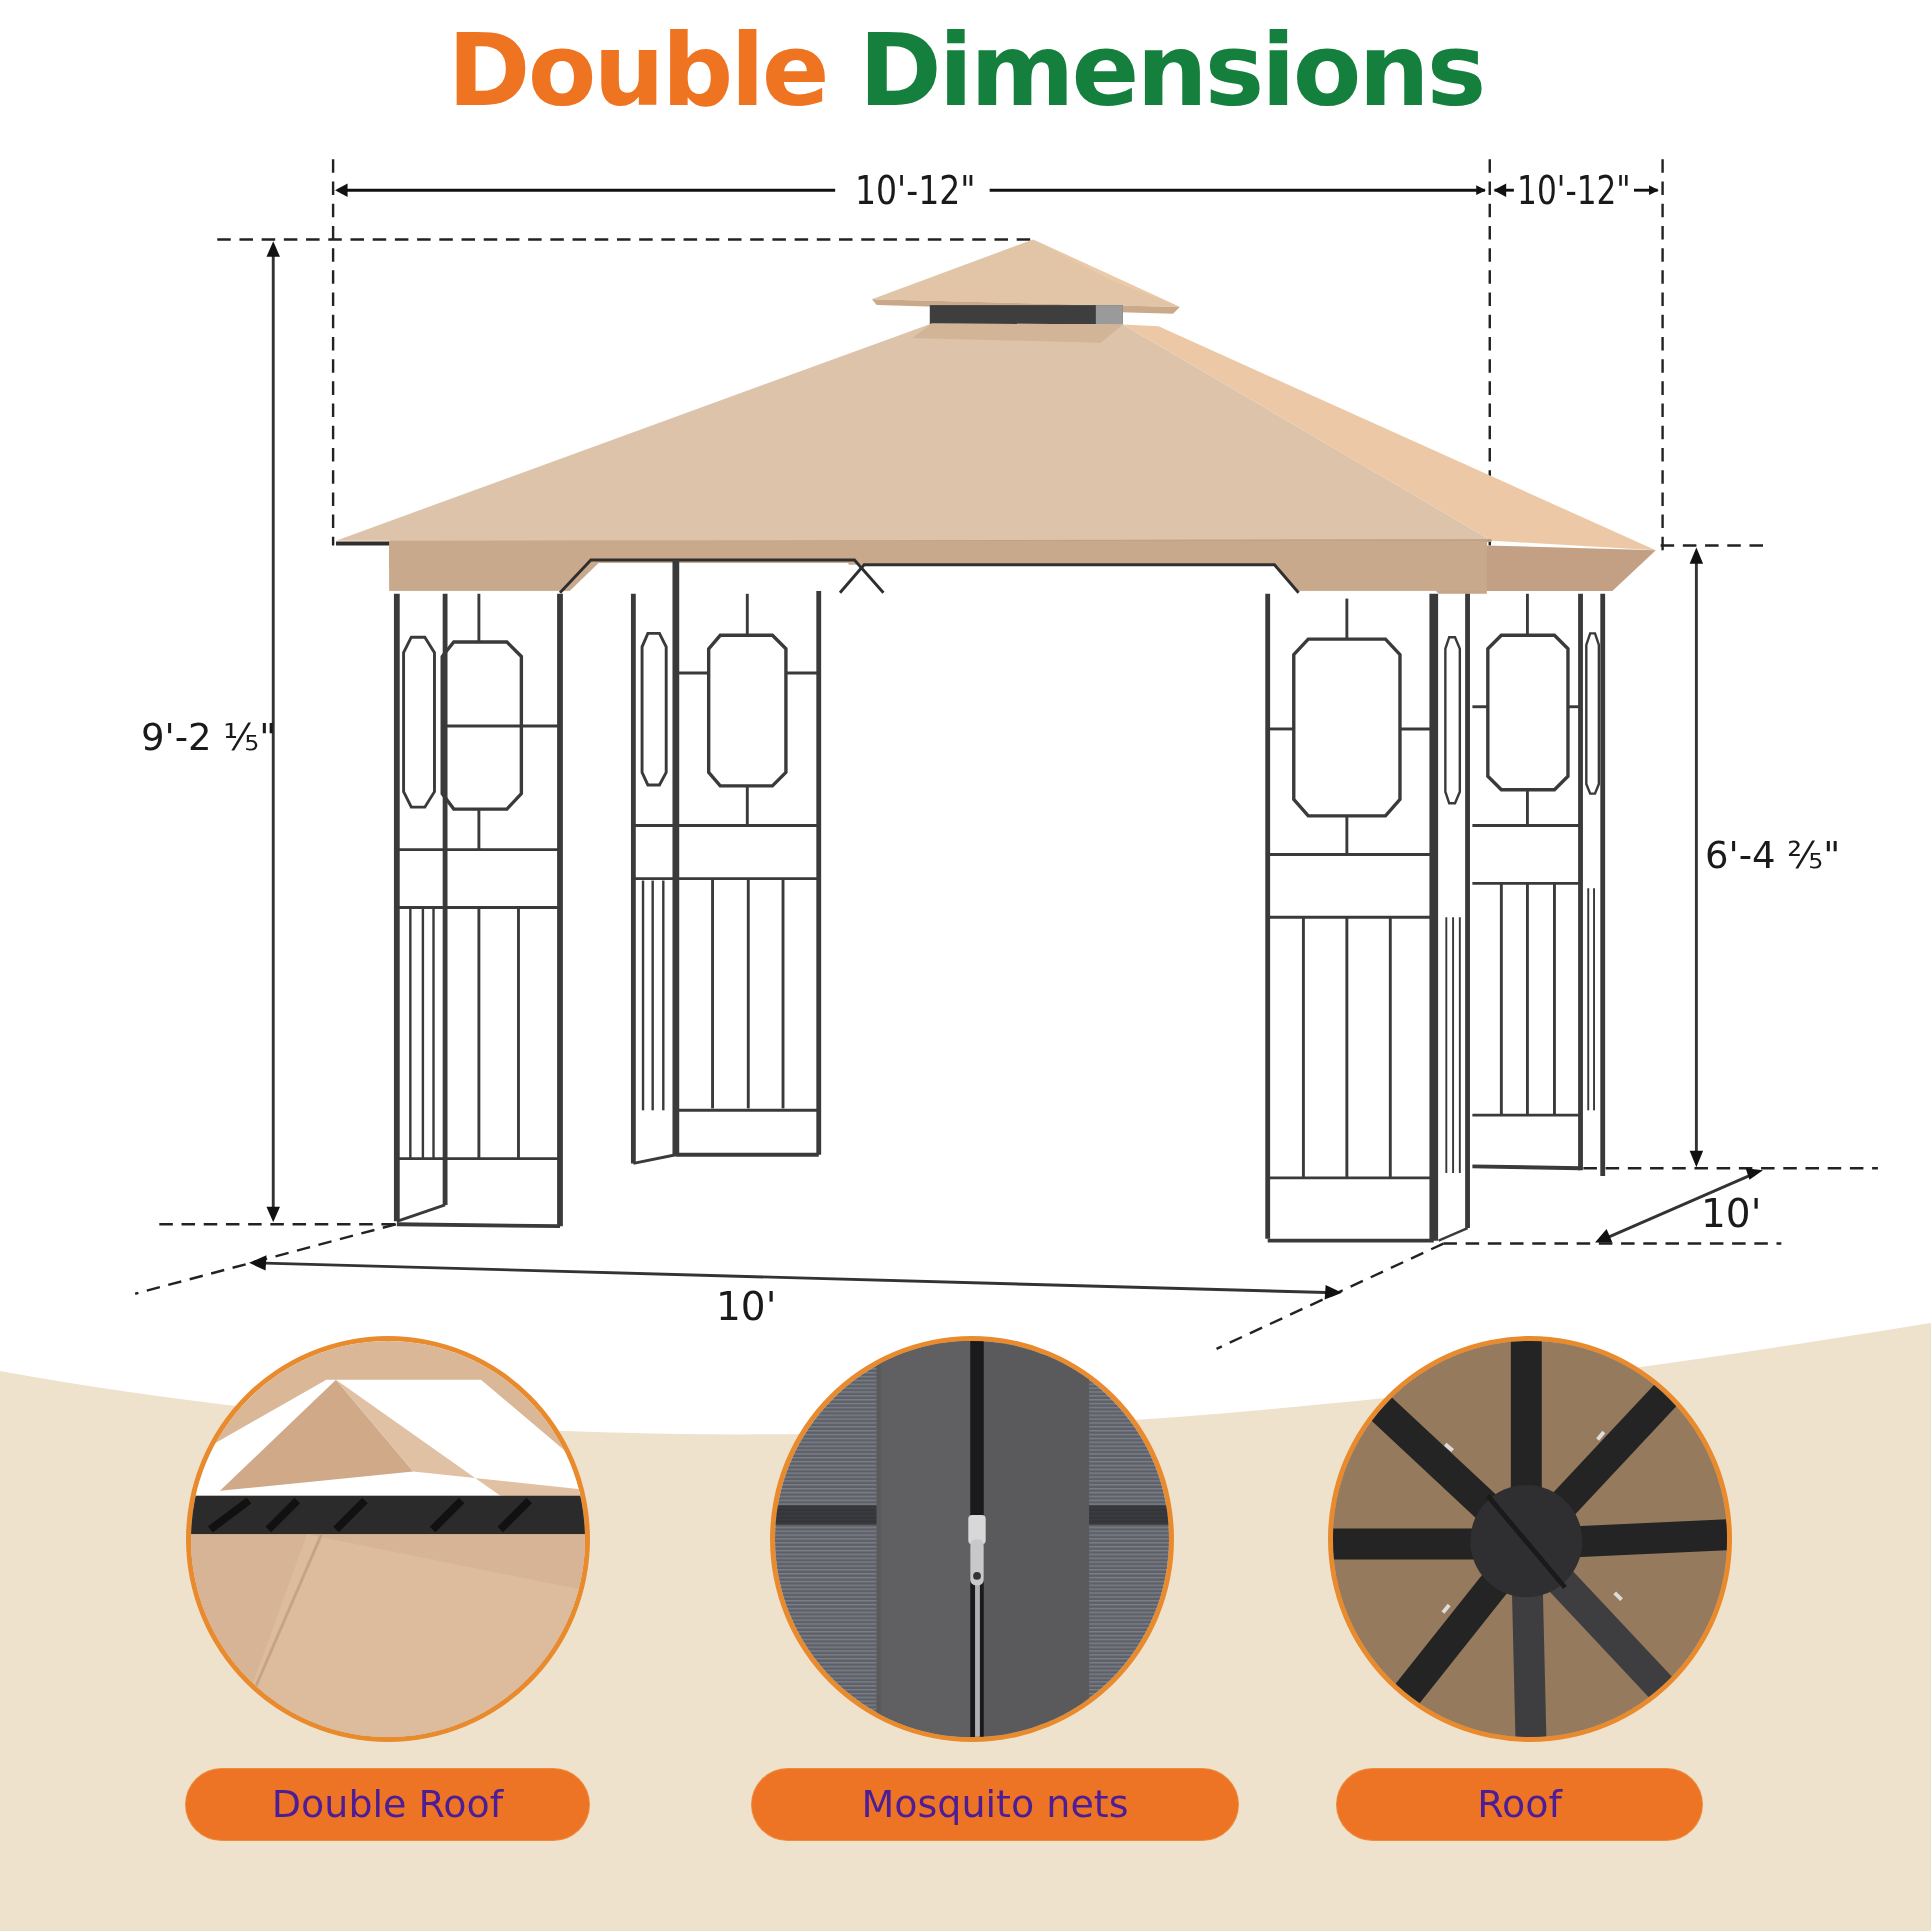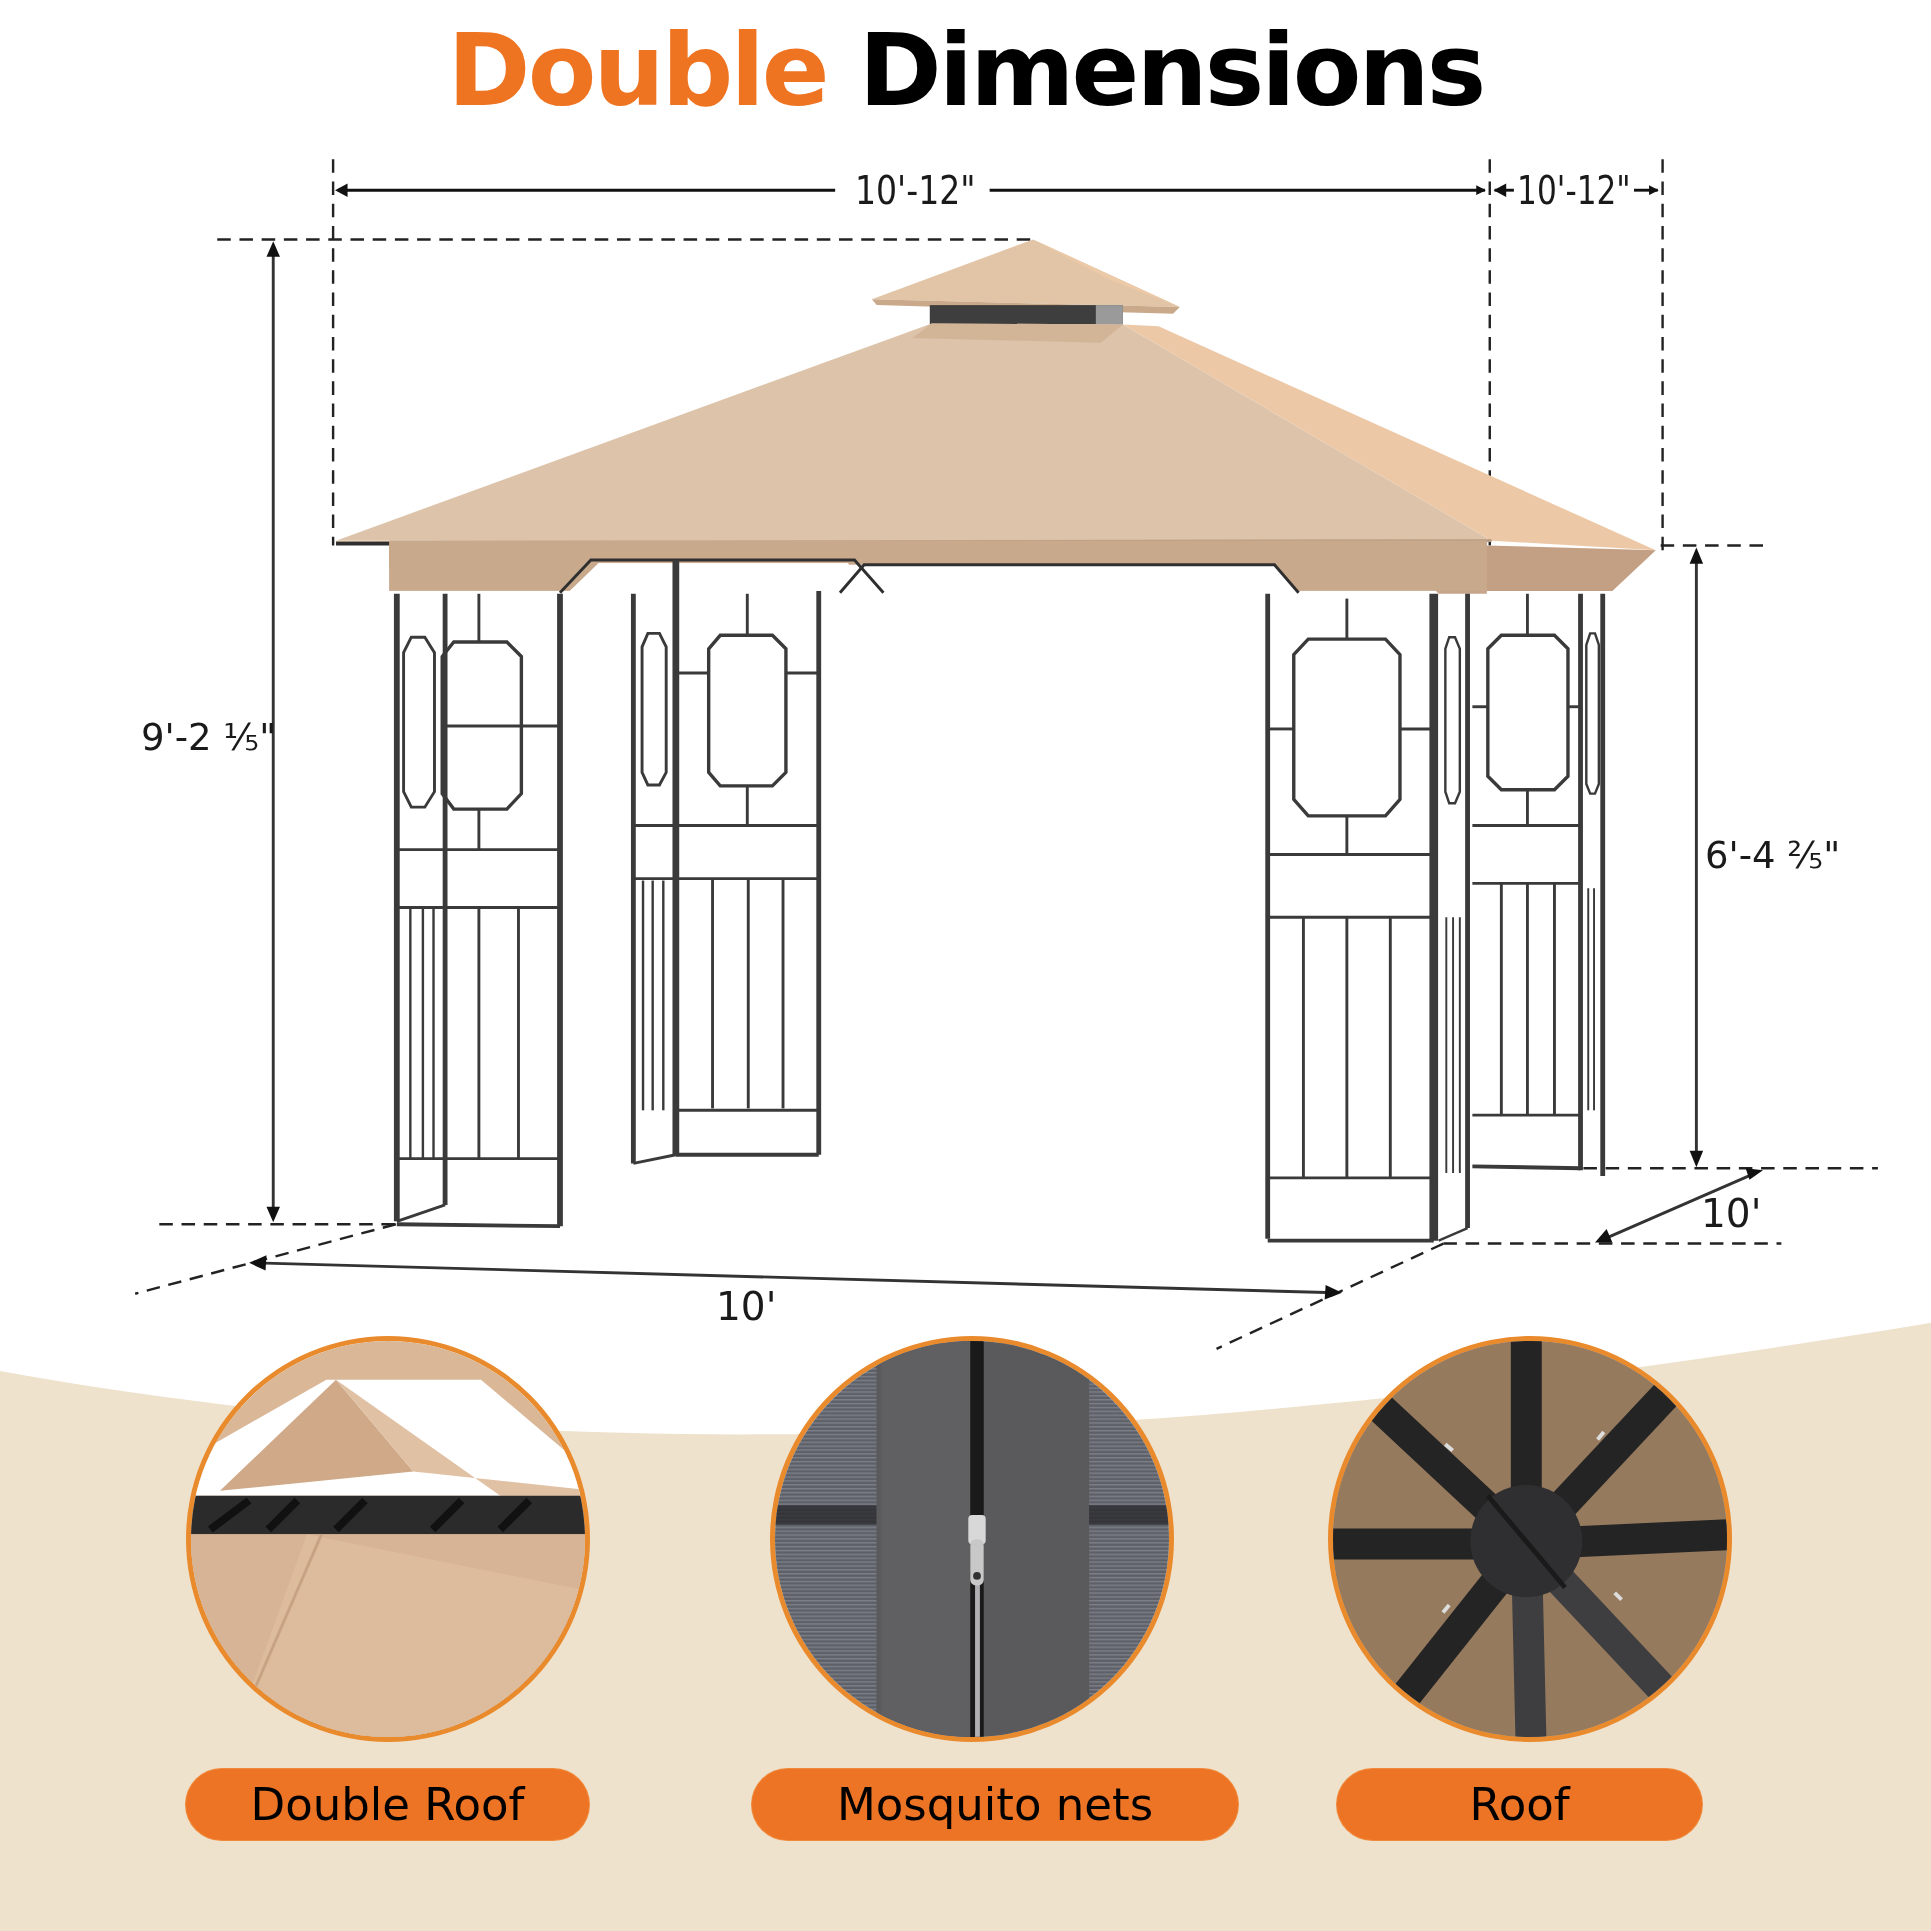--- a/index.html
+++ b/index.html
@@ -1,22 +1,22 @@
 <!DOCTYPE html>
 <html><head>
 <meta charset="utf-8">
 <style>
   html,body{margin:0;padding:0;}
   body{width:1931px;height:1931px;position:relative;overflow:hidden;background:#ffffff;font-family:"DejaVu Sans","Liberation Sans",sans-serif;}
   .abs{position:absolute;}
   #title{left:0;top:7.7px;width:1931px;text-align:center;font-family:"DejaVu Sans",sans-serif;font-weight:bold;font-size:100px;letter-spacing:-2.9px;line-height:126px;}
   #title .w1{color:#ef7422;}
-  #title .w2{color:#000000;}
+  #title .w2{color:#15803d;}
   .dimlabel{font-family:"DejaVu Sans",sans-serif;color:#1a1a1a;background:transparent;white-space:nowrap;}
-  .pill{position:absolute;background:#ee7425;border-radius:39px;color:#000000;font-family:"DejaVu Sans",sans-serif;font-size:45px;text-align:center;line-height:71px;height:71px;box-shadow:0 0 0 1px #f08a3c;}
+  .pill{position:absolute;background:#ee7425;border-radius:39px;color:#4c1d95;font-family:"DejaVu Sans",sans-serif;font-size:38px;text-align:center;line-height:71px;height:71px;box-shadow:0 0 0 1px #f08a3c;}
   .circle{position:absolute;border-radius:50%;border:5.8px solid #e98a2d;overflow:hidden;box-sizing:border-box;}
   svg text{font-family:"DejaVu Sans",sans-serif;}
 </style>
 </head>
 <body>
 
 <svg class="abs" style="left:0;top:0" width="1931" height="1931" viewBox="0 0 2000 2000">
   <path d="M0,1420 C500,1510 1100,1520 2000,1370 L2000,2000 L0,2000 Z" fill="#efe2cd"></path>
 </svg>
 

